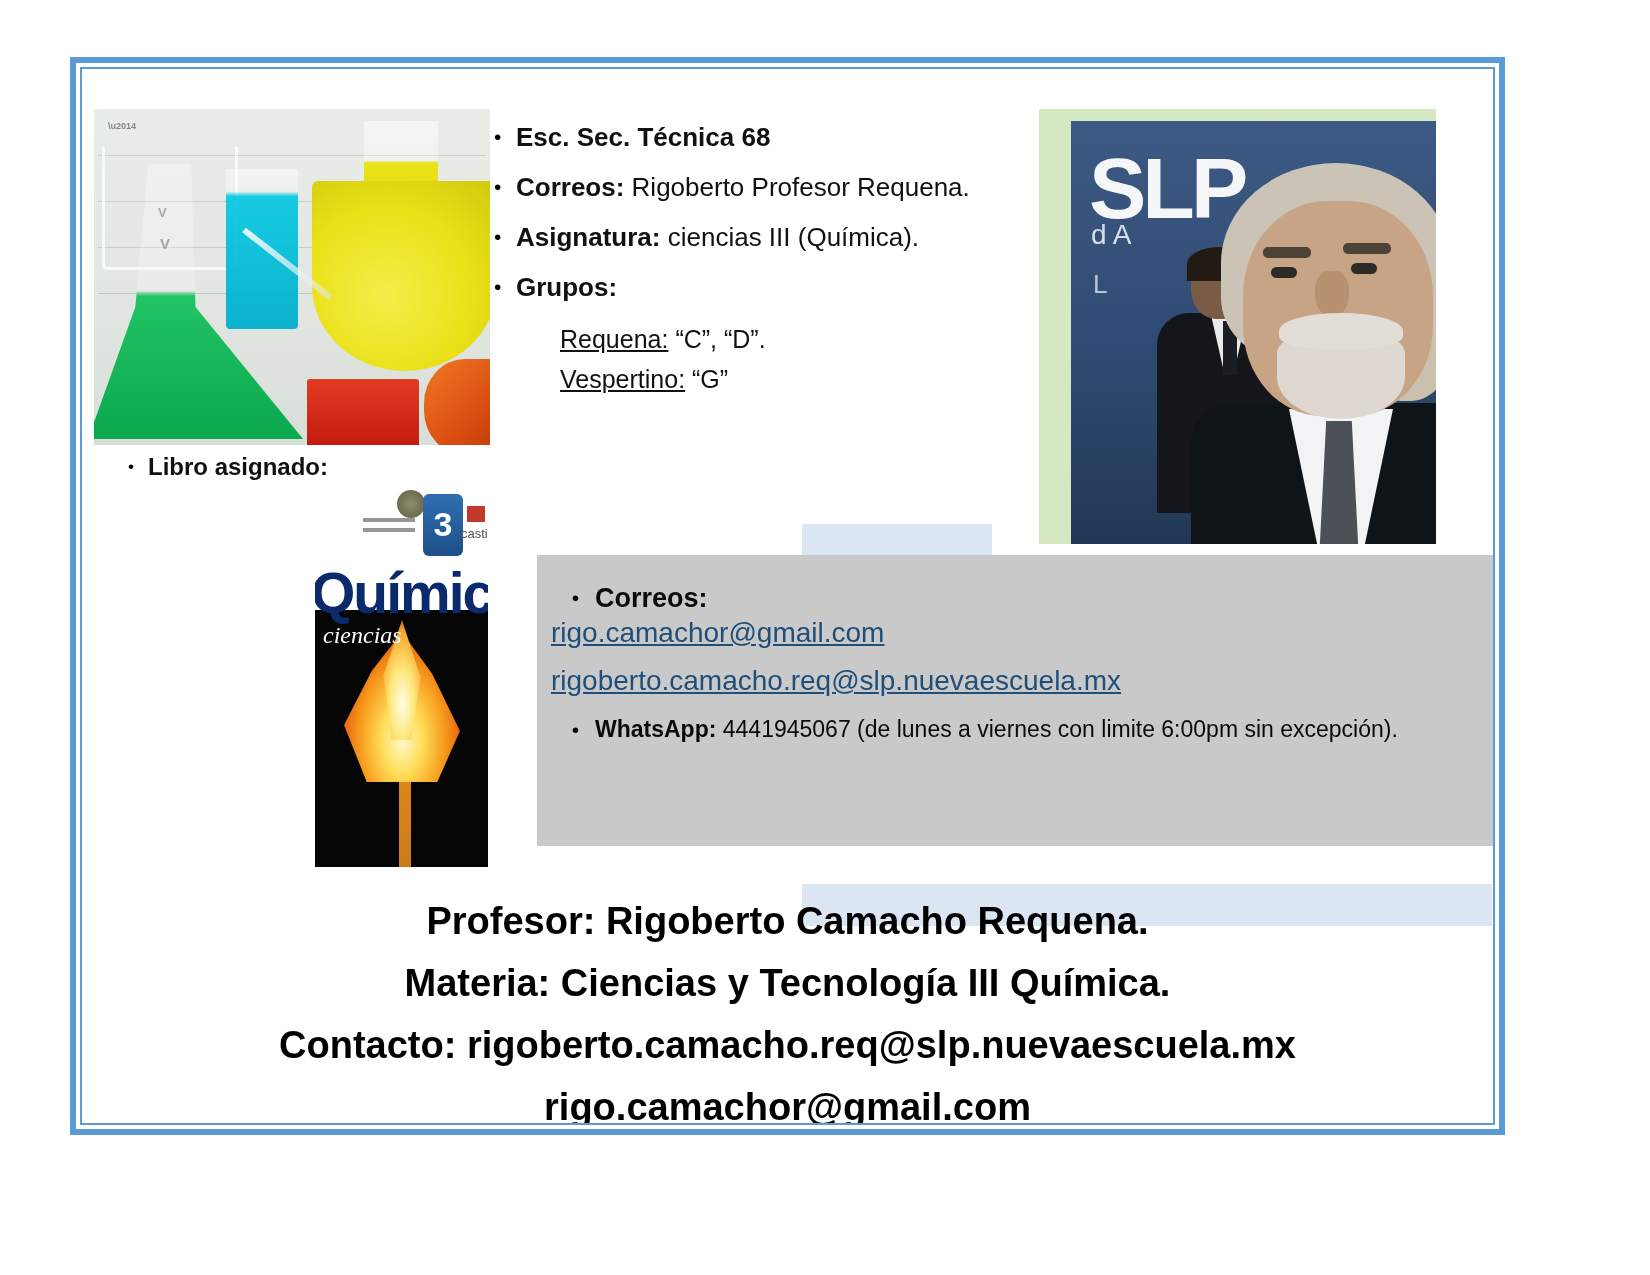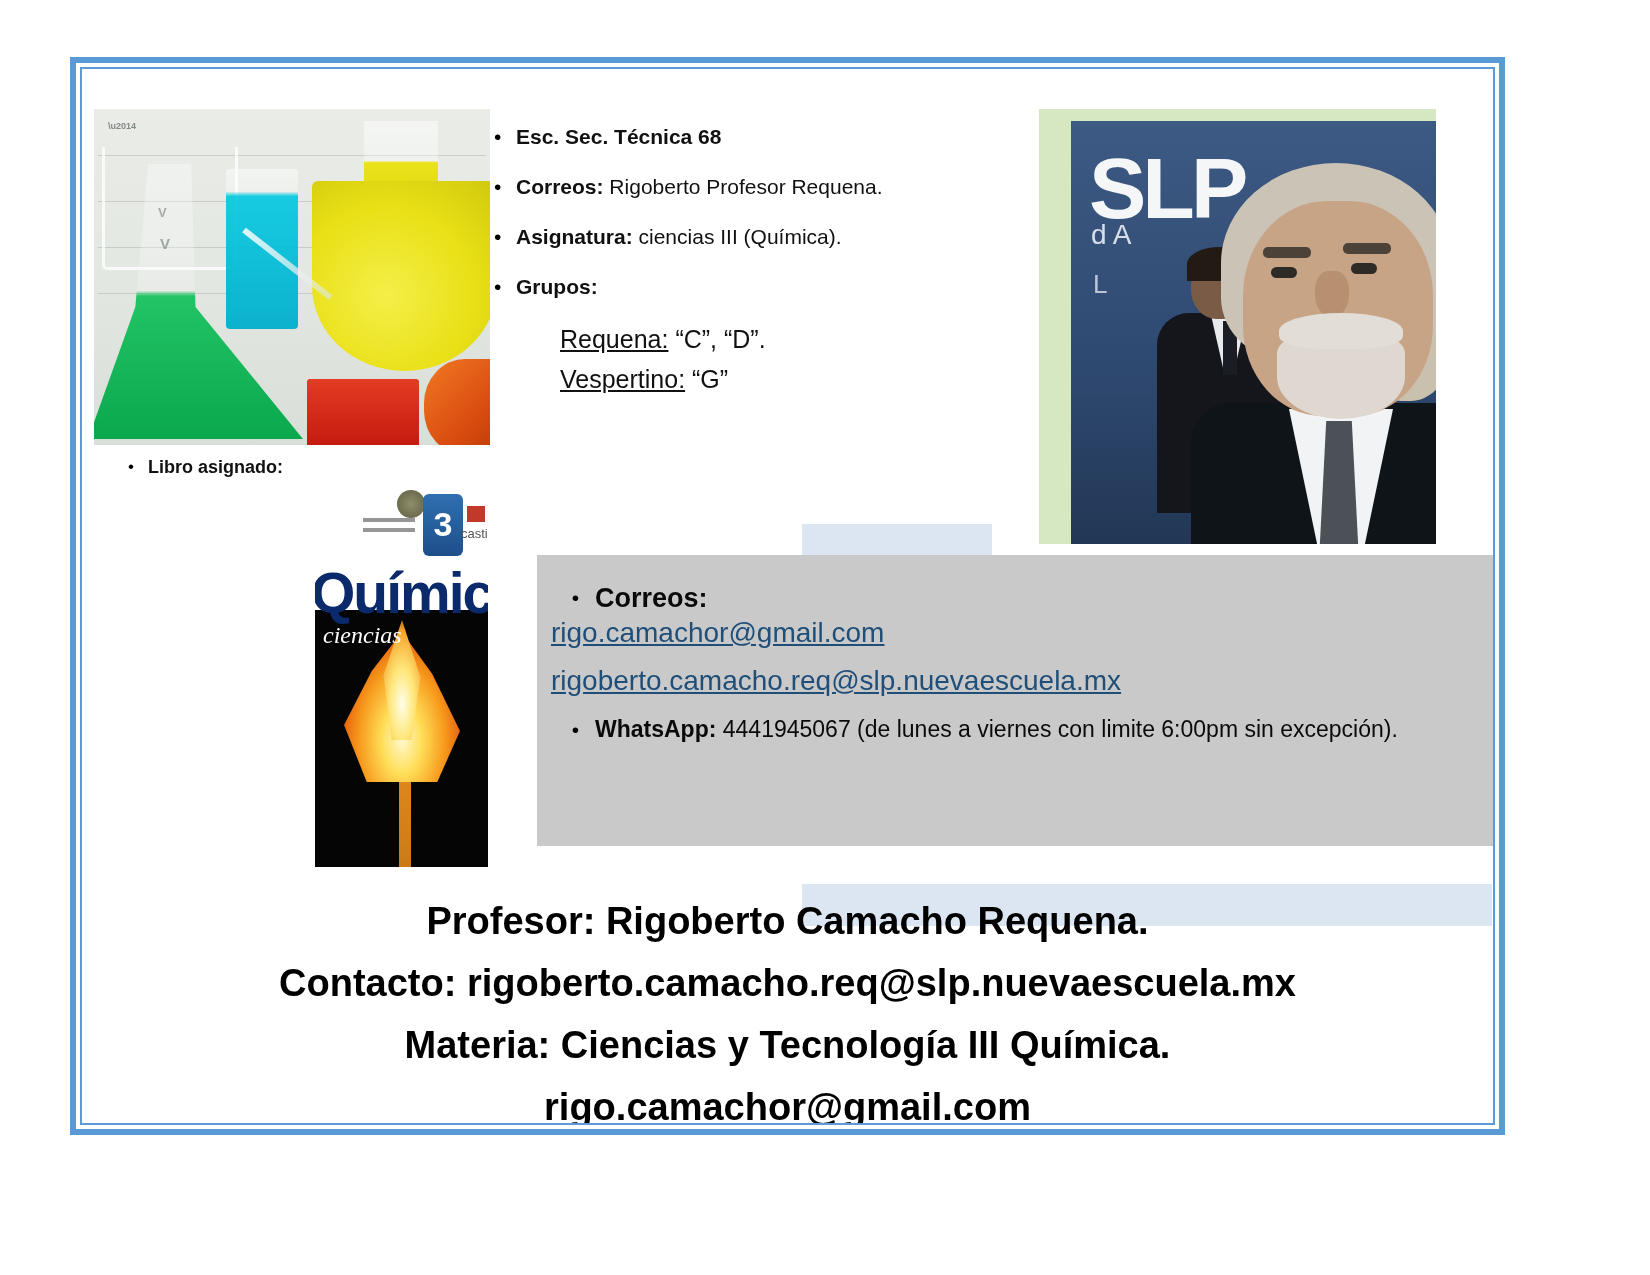--- a/index.html
+++ b/index.html
@@ -111,30 +111,30 @@
   .pp-main-tie{position:absolute;left:248px;top:300px;width:40px;height:140px;
     background:#4c5158;clip-path:polygon(18% 0,82% 0,100% 100%,0 100%);}
   .pp-pencil{position:absolute;left:352px;top:148px;width:70px;height:130px;
     background:linear-gradient(to bottom,#1b1b1b 0%,#1b1b1b 58%,#f0b64d 100%);
     clip-path:polygon(0 0,100% 24%,100% 100%,22% 100%);}
 
   
   #bullets-top{position:absolute;left:412px;top:28px;width:540px;}
   .bline{display:flex;align-items:flex-start;margin-bottom:20px;}
   .bdot{width:22px;flex:0 0 22px;color:#000;font-size:21px;line-height:30px;}
-  .btext{font-size:21px;line-height:30px;color:#111;
+  .btext{font-size:26px;line-height:30px;color:#111;
           font-family:"Liberation Sans",sans-serif;font-stretch:condensed;}
   .btext b{font-weight:bold;}
   .sub-line{margin-left:66px;font-size:25px;line-height:34px;color:#111;margin-top:6px;}
   .sub-line u{text-decoration:underline;font-weight:normal;}
 
   
   #libro-row{position:absolute;left:10px;top:360px;display:flex;align-items:flex-start;}
   #libro-row .bdot{font-size:17px;line-height:26px;width:42px;flex:0 0 42px;text-align:right;padding-right:14px;}
-  #libro-row .btext{font-size:18px;font-weight:bold;line-height:26px;}
+  #libro-row .btext{font-size:24px;font-weight:bold;line-height:26px;}
 
   
   #book-cover{position:absolute;left:233px;top:388px;width:173px;height:385px;
      background:#ffffff;overflow:hidden;}
   .bk-top{position:absolute;left:0;top:0;width:100%;height:100px;background:#ffffff;}
   .bk-badge{position:absolute;left:108px;top:12px;width:40px;height:62px;
      background:linear-gradient(to bottom,#2f6fb0,#1d4f8a);border-radius:6px;
      color:#fff;font-size:34px;font-weight:bold;text-align:center;line-height:60px;}
   .bk-seal{position:absolute;left:82px;top:8px;width:28px;height:28px;border-radius:50%;
      background:radial-gradient(circle,#8e8e6a,#5d5d42);}
@@ -298,20 +298,20 @@
         <div class="cb-mail" style="margin-top:12px;">rigoberto.camacho.req@slp.nuevaescuela.mx</div>
       </div>
       <div class="cb-row" style="margin-top:14px;">
         <span class="cb-dot">•</span>
         <span class="cb-wa"><b>WhatsApp:</b><span> 4441945067 (de lunes a viernes con limite 6:00pm sin excepción).</span></span>
       </div>
     </div>
 
     <div id="bottom-block">
       <div class="bb-line">Profesor: Rigoberto Camacho Requena.</div>
+      <div class="bb-line">Materia: Ciencias y Tecnología III Química.</div>
       <div class="bb-line">Contacto: rigoberto.camacho.req@slp.nuevaescuela.mx</div>
-      <div class="bb-line">Materia: Ciencias y Tecnología III Química.</div>
       <div class="bb-line">rigo.camachor@gmail.com</div>
     </div>
 
   </div>
  </div>
 </div>
 
 </body></html>

